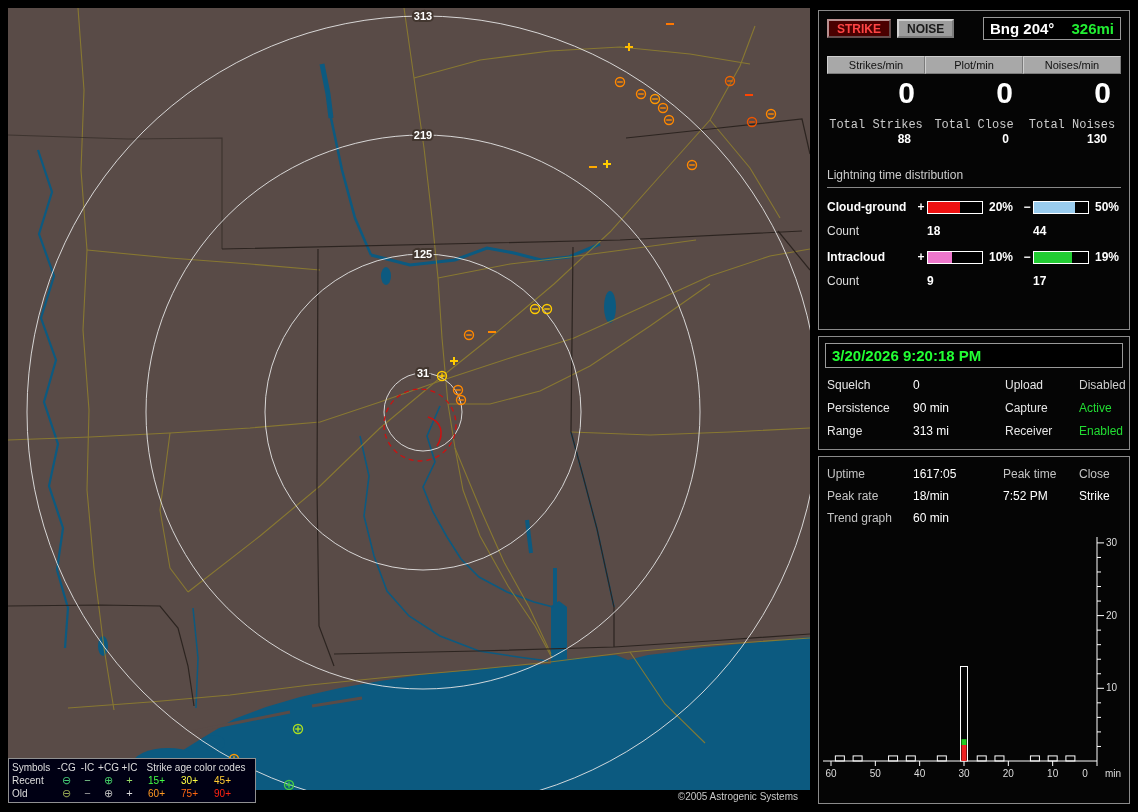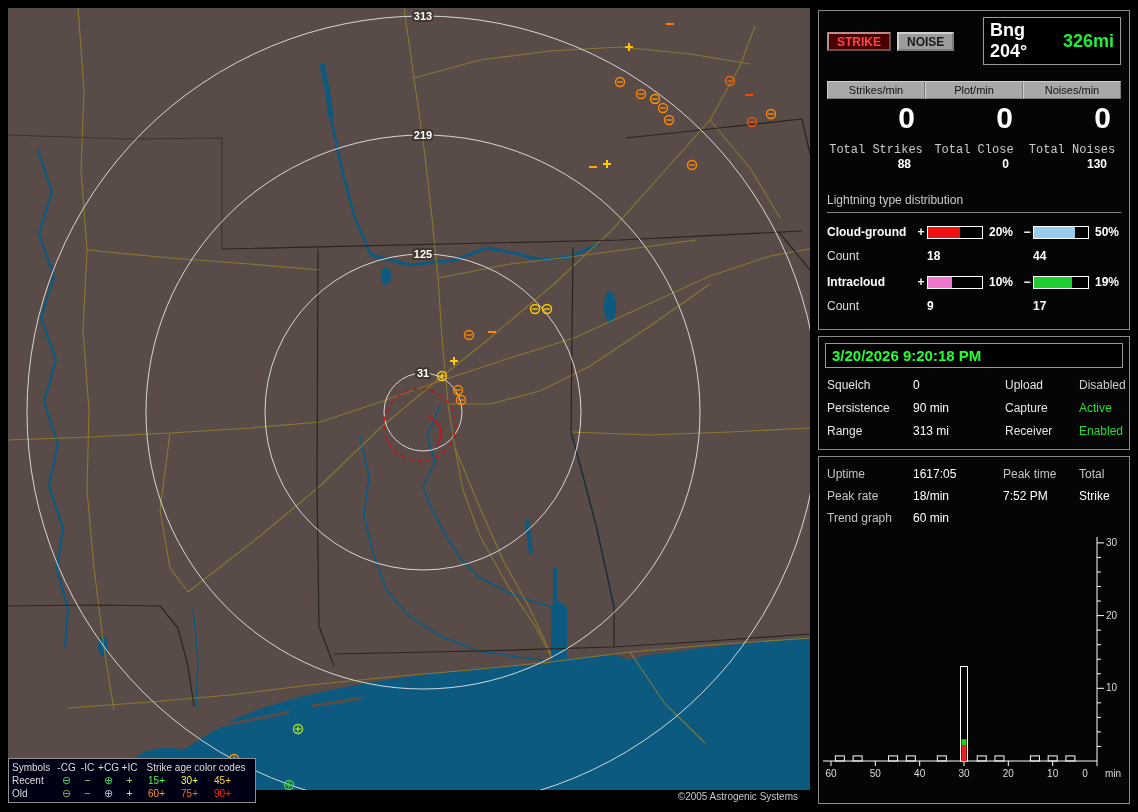--- a/index.html
+++ b/index.html
@@ -29,21 +29,21 @@
   #sec1{top:10px;height:320px;padding:6px 8px;}
   #sec2{top:336px;height:114px;}
   #sec3{top:456px;height:348px;}
 
   .btnrow{display:flex;align-items:center;gap:6px;}
   .btn{height:19px;line-height:15px;padding:1px 8px;font-weight:bold;font-size:12px;box-sizing:border-box;}
   #strike-btn{background:#4a0000;color:#ff4444;border:2px outset #b89090;}
   #noise-btn{background:#9c9c9c;color:#1a1a1a;border:2px outset #d0d0d0;}
   #bng-box{margin-left:auto;width:138px;border:1px solid #999;background:#000;
            display:flex;justify-content:space-between;align-items:center;
-           padding:2px 6px;font-weight:bold;font-size:18px;box-sizing:border-box;}
+           padding:2px 6px;font-weight:bold;font-size:15px;box-sizing:border-box;}
   #bng-box .bl{color:#fff;}
 
   .rates{display:grid;grid-template-columns:1fr 1fr 1fr;margin-top:16px;}
   .rate-label{background:#a8a8a8;color:#111;text-align:center;font-size:11px;
               padding:2px 0;border:1px outset #cfcfcf;}
   .rate-value{font-size:30px;font-weight:bold;color:#fff;text-align:right;
               padding-right:10px;margin-top:2px;line-height:34px;}
   .total-label{color:#ccc;text-align:center;font-size:12px;margin-top:8px;font-family:Liberation Mono, monospace;}
   .total-value{color:#fff;font-weight:bold;text-align:right;padding-right:14px;}
 
@@ -302,21 +302,21 @@
     <span class="rate-value">0</span>
     <span class="rate-value">0</span>
     <span class="total-label">Total Strikes</span>
     <span class="total-label">Total Close</span>
     <span class="total-label">Total Noises</span>
     <span class="total-value">88</span>
     <span class="total-value">0</span>
     <span class="total-value">130</span>
   </div>
 
-  <div class="dist-title">Lightning type distribution</div>
+  <div class="dist-title">Lightning time distribution</div>
 
   <div class="dist-grid main">
     <span class="dist-label">Cloud-ground</span>
     <span class="sign">+</span>
     <span class="bar">
         <span class="bar-fill" style="width: 60%; background: rgb(238, 17, 17);"></span>
       </span>
     <span class="pct">20%</span>
     <span class="sign">−</span>
     <span class="bar">
@@ -376,21 +376,21 @@
     <span class="lbl">Receiver</span>
     <span class="val" style="color: rgb(34, 221, 51);">Enabled</span>
   </div>
 </div>
 
 <div id="sec3" class="sec">
   <div class="stats-grid">
     <span class="glbl">Uptime</span>
     <span class="val">1617:05</span>
     <span class="glbl">Peak time</span>
-    <span class="glbl">Total</span>
+    <span class="glbl">Close</span>
 
     <span class="glbl">Peak rate</span>
     <span class="val">18/min</span>
     <span class="val">7:52 PM</span>
     <span class="val">Strike</span>
 
     <span class="glbl">Trend graph</span>
     <span class="val">60 min</span>
     <span></span>
       <span></span>

